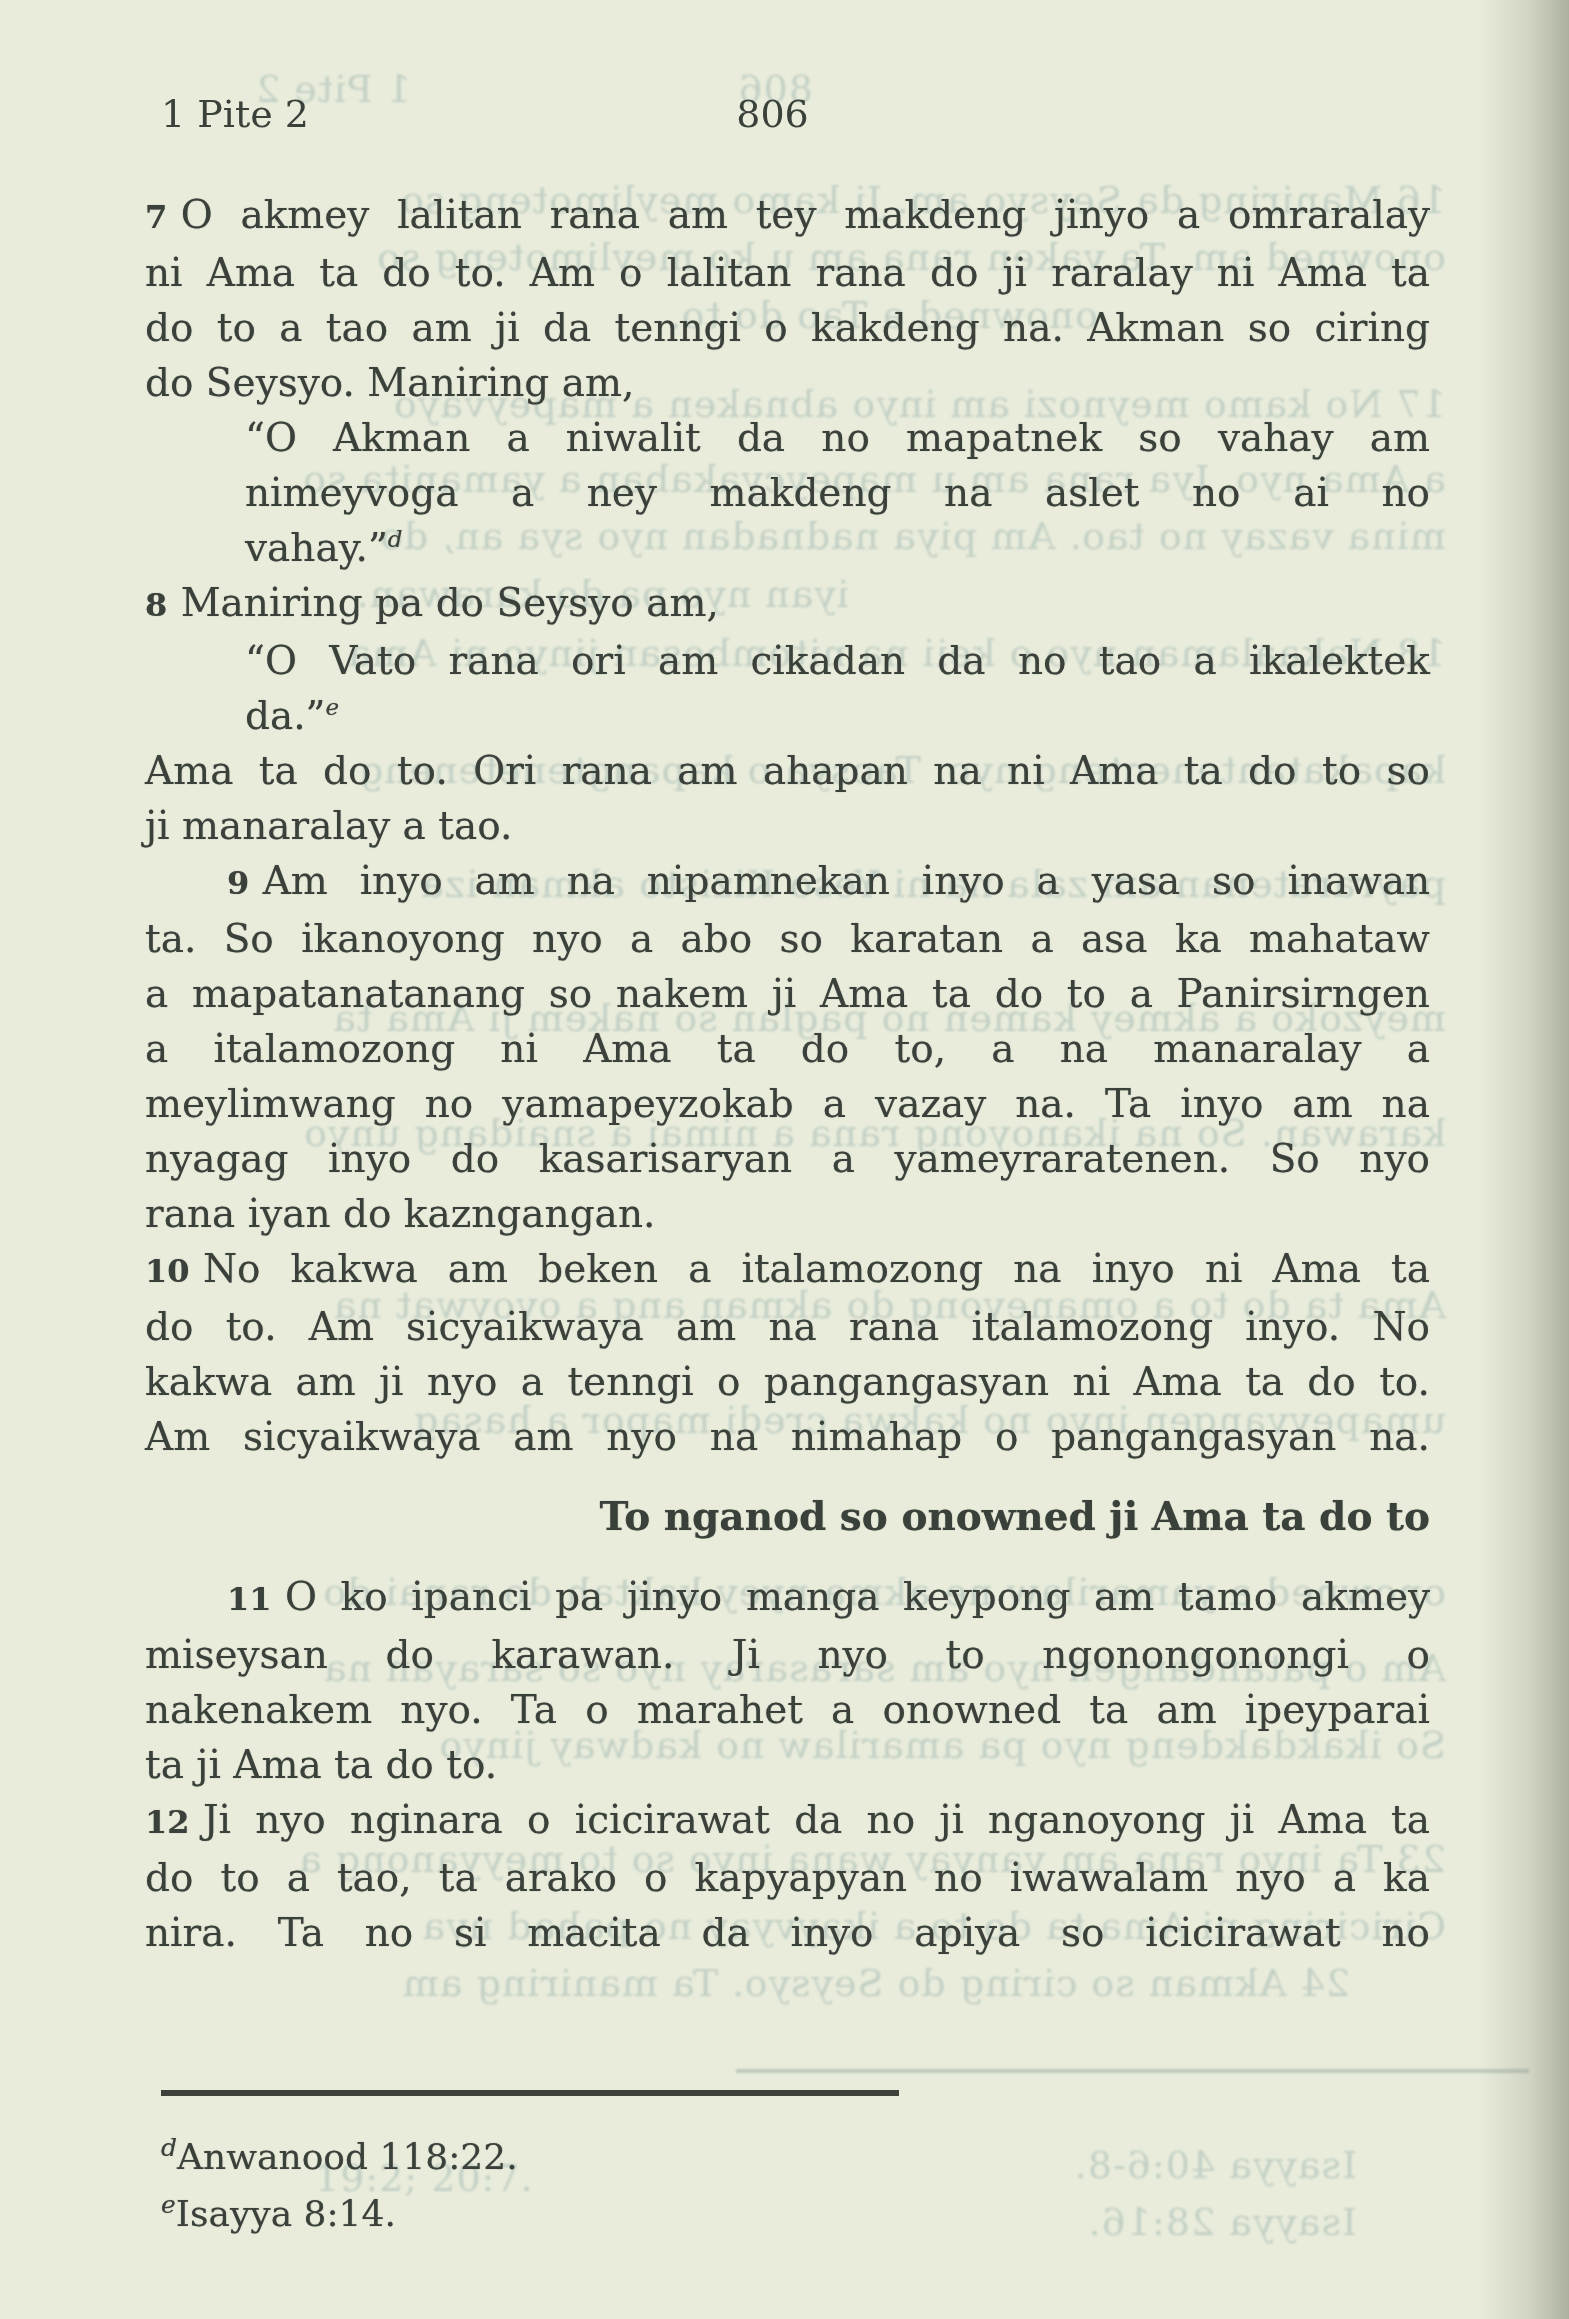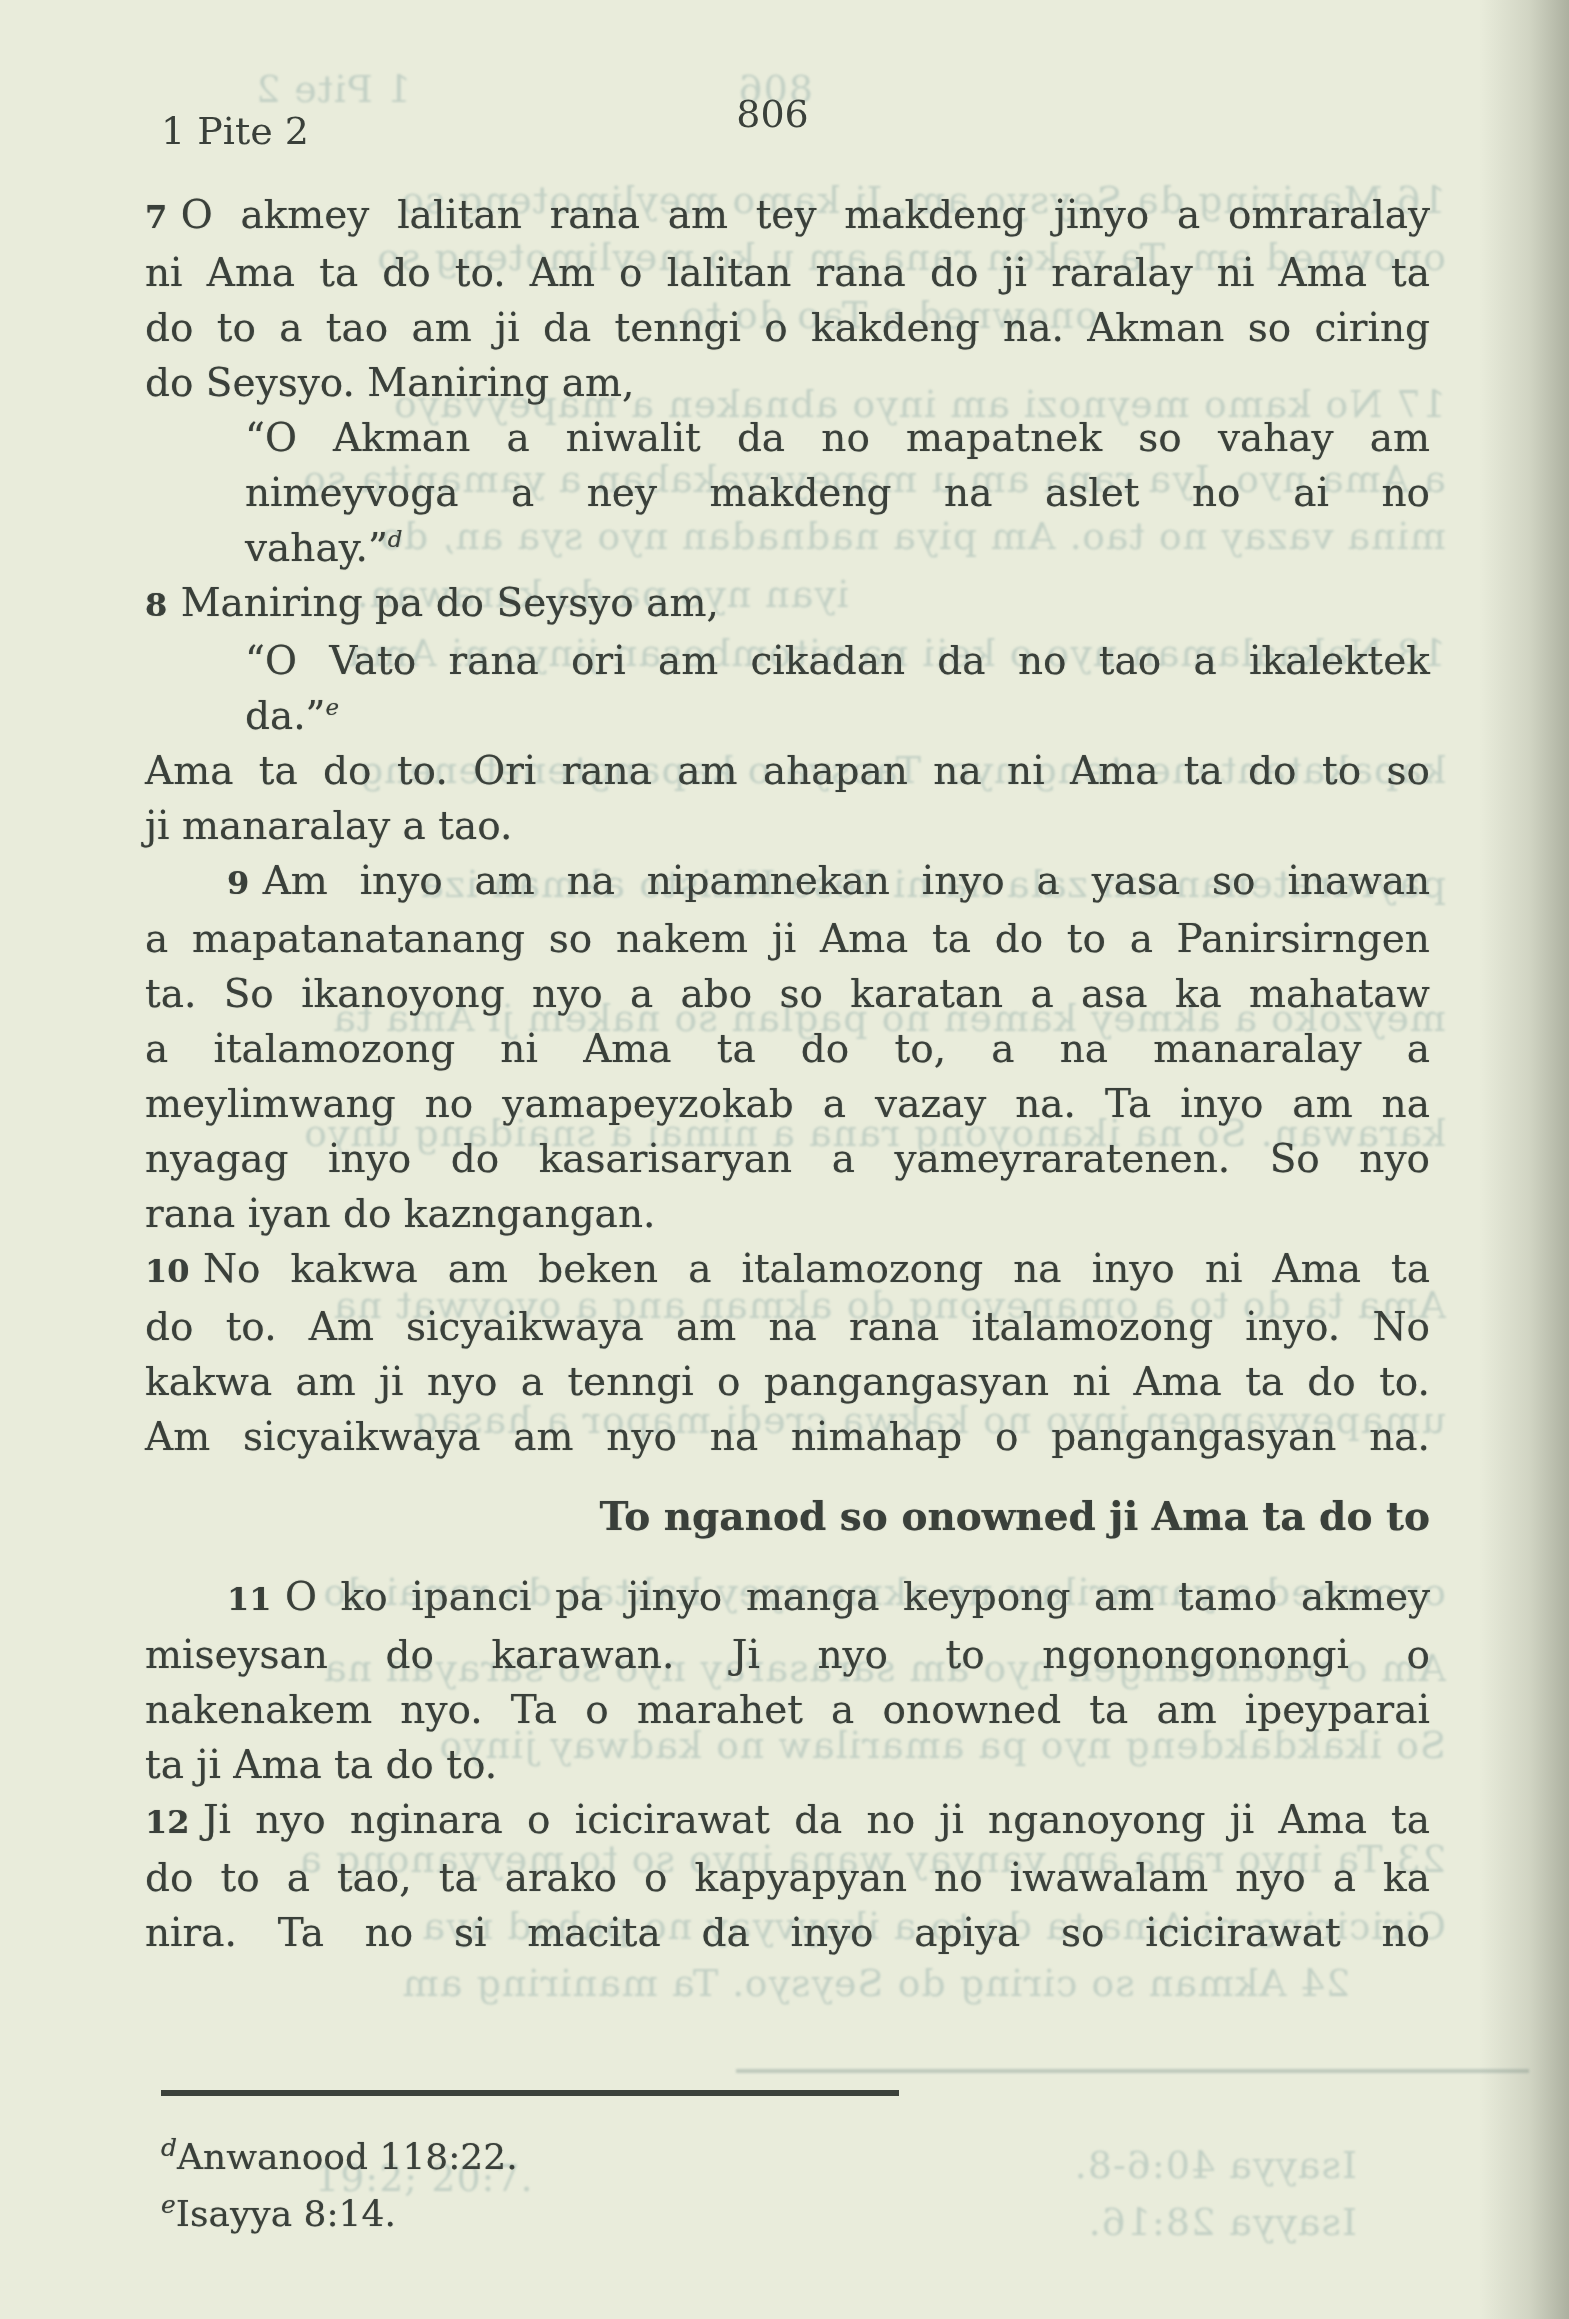--- a/index.html
+++ b/index.html
@@ -21,21 +21,21 @@
   .bleed{
     position:absolute;
     color:#9db5af;opacity:.5;filter:blur(1.1px);
     font-size:38px;white-space:nowrap;overflow:hidden;
     letter-spacing:1px;
   }
   .bleed.mir{transform:scaleX(-1);}
   .bleed-rule{position:absolute;height:3.8px;background:rgba(150,168,160,0.5);filter:blur(1px);}
   
   .header{position:absolute;top:92px;left:161px;width:1285px;height:48px;font-size:38px;}
-  .hleft{position:absolute;left:0;top:17px;text-align:center;}
+  .hleft{position:absolute;left:0;top:0;text-align:center;}
   .hnum{position:absolute;left:497px;width:229px;top:0;text-align:center;}
   
   .body{
     position:absolute;top:187px;left:145px;width:1285px;
     font-size:39px;line-height:55px;
     text-shadow:0 0 1px rgba(58,64,58,0.55);
   }
   .line{text-align:justify;text-align-last:justify;text-justify:inter-word;}
   .line.natural{text-align:left;text-align-last:left;}
   .line.indent{text-indent:82px;}
@@ -112,22 +112,22 @@
       <div class="block quote">
         <div class="line"><span>“O Vato rana ori am cikadan da no tao a ikalektek</span></div>
         <div class="line natural"><span>da.”</span><sup class="fnmark">e</sup></div>
       </div>
       <div class="block para">
         <div class="line"><span>Ama ta do to. Ori rana am ahapan na ni Ama ta do to so</span></div>
         <div class="line natural"><span>ji manaralay a tao.</span></div>
       </div>
       <div class="block para">
         <div class="line indent"><span class="vnum">9</span><span>Am inyo am na nipamnekan inyo a yasa so inawan</span></div>
+        <div class="line"><span>ta. So ikanoyong nyo a abo so karatan a asa ka mahataw</span></div>
         <div class="line"><span>a mapatanatanang so nakem ji Ama ta do to a Panirsirngen</span></div>
-        <div class="line"><span>ta. So ikanoyong nyo a abo so karatan a asa ka mahataw</span></div>
         <div class="line"><span>a italamozong ni Ama ta do to, a na manaralay a</span></div>
         <div class="line"><span>meylimwang no yamapeyzokab a vazay na. Ta inyo am na</span></div>
         <div class="line"><span>nyagag inyo do kasarisaryan a yameyraratenen. So nyo</span></div>
         <div class="line natural"><span>rana iyan do kazngangan.</span></div>
       </div>
       <div class="block para">
         <div class="line"><span class="vnum">10</span><span>No kakwa am beken a italamozong na inyo ni Ama ta</span></div>
         <div class="line"><span>do to. Am sicyaikwaya am na rana italamozong inyo. No</span></div>
         <div class="line"><span>kakwa am ji nyo a tenngi o pangangasyan ni Ama ta do to.</span></div>
         <div class="line"><span>Am sicyaikwaya am nyo na nimahap o pangangasyan na.</span></div>

